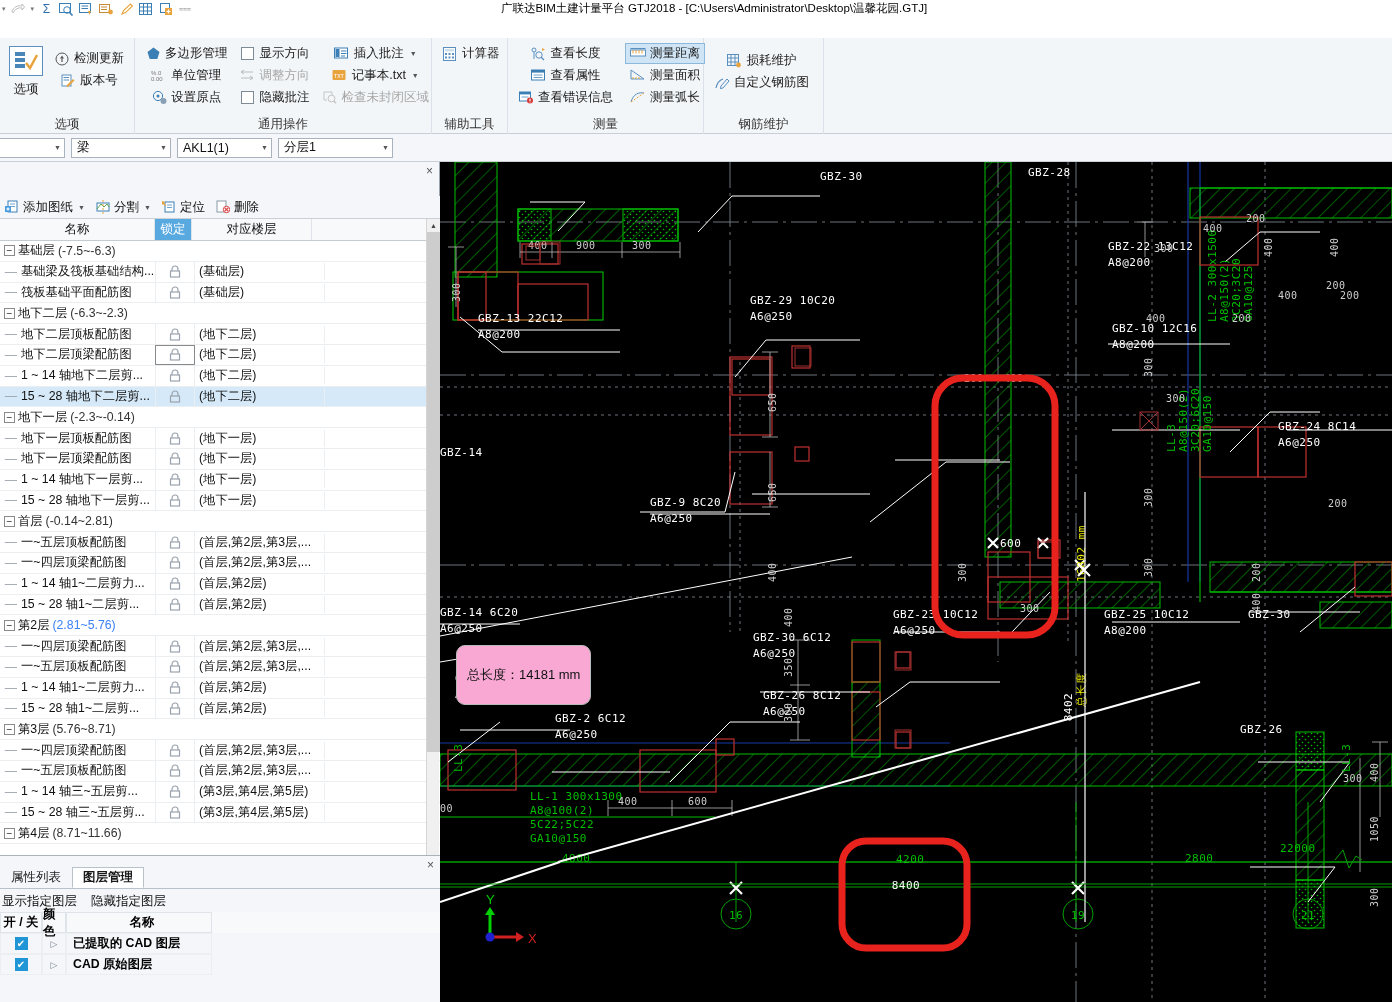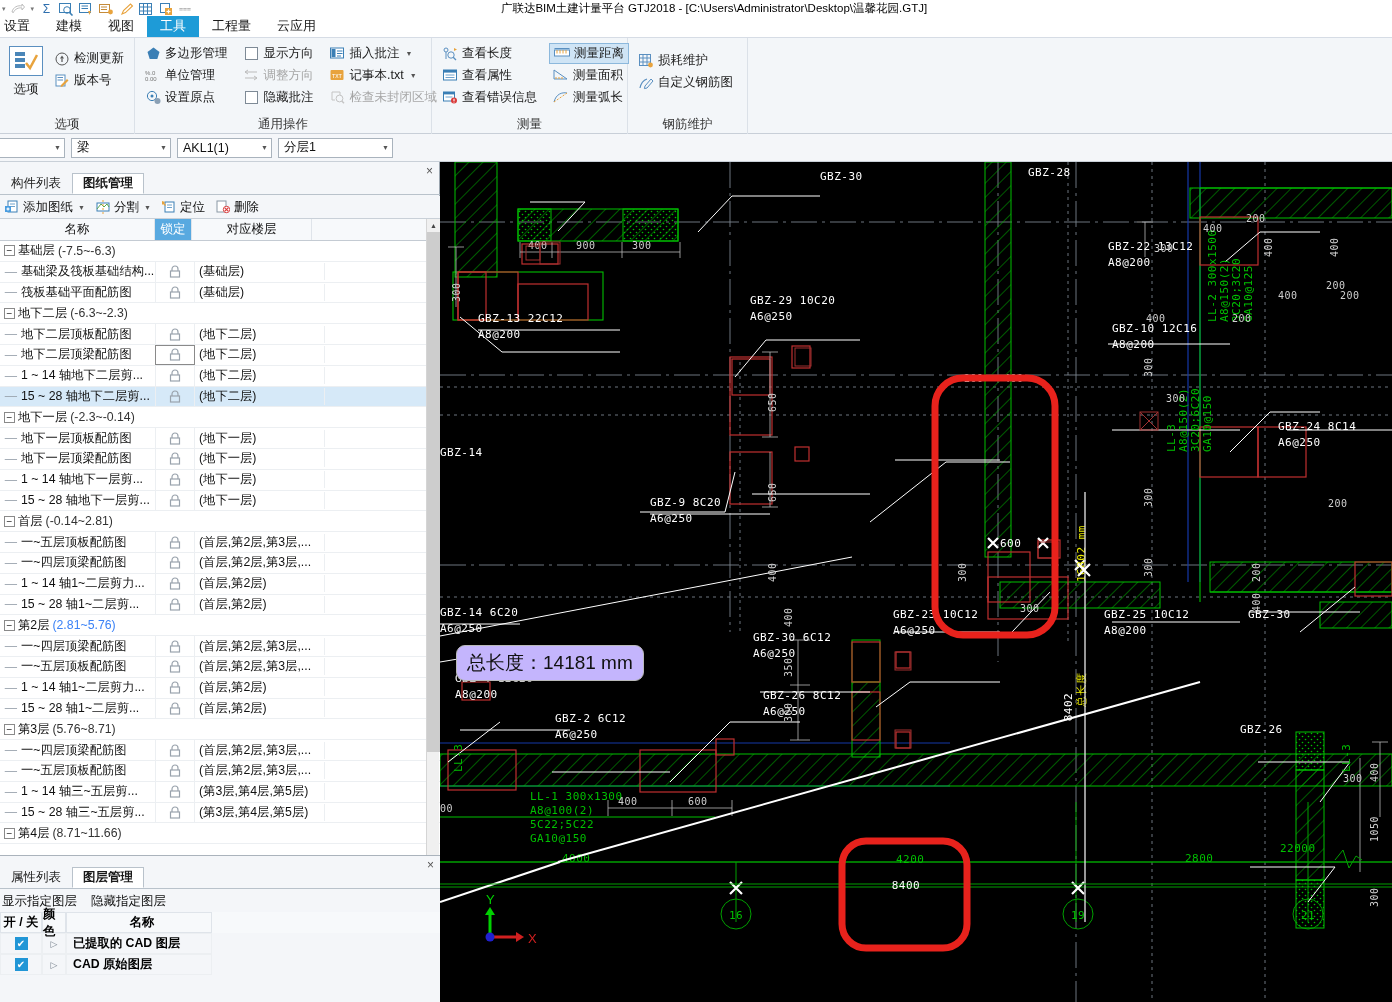--- a/index.html
+++ b/index.html
@@ -64,21 +64,21 @@
   .bigbtn { width: 54px; display: flex; flex-direction: column; align-items: center; padding-top: 4px; }
   .bigbtn .glyph {
     width: 34px; height: 30px; border: 1px solid #5a8fc0; background: #fff;
     display: flex; align-items: center; justify-content: center; position: relative;
   }
   .bigbtn .lbl { font-size: 12.5px; margin-top: 5px; color: #222; }
 
   .rcol { display: flex; flex-direction: column; gap: 1px; padding-top: 1px; }
   .ritem {
     display: flex; align-items: center; gap: 4px; height: 21px;
-    padding: 0 4px; font-size: 12.5px; color: #1a1a1a; white-space: nowrap;
+    padding: 0 4px; font-size: 12.5px; color: #1a1a1a; white-space: nowrap; justify-content: center;
   }
   .ritem.disabled { color: #a6a6a6; }
   .ritem.sel { background: #cfe4f5; border: 1px solid #8cb8dc; height: 21px; }
   .ritem .dd { font-size: 7px; color: #555; margin-left: 2px; }
   .ic { width: 16px; height: 16px; display:inline-flex; align-items:center; justify-content:center; flex: 0 0 16px; }
 
   
   .selbar {
     position: absolute; left: 0; top: 134px; width: 1392px; height: 28px;
     background: #f4f6f9; border-bottom: 1px solid #c9d0d8;
@@ -179,22 +179,22 @@
   .cadtext {
     font-family: "DejaVu Sans Mono", "Liberation Mono", monospace;
     font-size: 11px; fill: #ffffff; letter-spacing: 0.5px;
   }
   .ct-green { fill: #00c000; }
   .ct-yellow { fill: #e8e800; }
   .ct-dim { fill: #d0d0d0; font-size: 10px; }
 
   .tooltip {
     position: absolute; left: 456px; top: 645px;
-    background: #c4b5fd; border: 1px solid #b9b9b9; border-radius: 9px;
-    padding: 4px 10px; font-size: 19px; color: #111; white-space: nowrap;
+    background: #f9a8d4; border: 1px solid #b9b9b9; border-radius: 9px;
+    padding: 20px 10px; font-size: 13px; color: #111; white-space: nowrap;
     box-shadow: 0 1px 2px rgba(0,0,0,.3);
   }
 </style>
 </head>
 <body>
 
 <div id="app">
 
   <div class="titlebar">
     <span class="title">广联达BIM土建计量平台 GTJ2018 - [C:\Users\Administrator\Desktop\温馨花园.GTJ]</span>
@@ -250,28 +250,20 @@
       <svg width="14" height="13" viewBox="0 0 14 13">
           <rect x="0.5" y="0.5" width="9" height="9" fill="none" stroke="#3b7fb5"></rect>
           <rect x="5" y="5" width="7" height="7" fill="#e8a33d"></rect>
           <line x1="8.5" y1="6.5" x2="8.5" y2="10.5" stroke="#fff" stroke-width="1.2"></line>
           <line x1="6.5" y1="8.5" x2="10.5" y2="8.5" stroke="#fff" stroke-width="1.2"></line>
         </svg>
     </span>
     <span class="caret">⩶</span>
   </div>
 
-  <div class="ribbon-tabs">
-    <div class="rtab first">设置</div>
-    <div class="rtab">建模</div>
-    <div class="rtab">视图</div>
-    <div class="rtab active">工具</div>
-    <div class="rtab">工程量</div>
-    <div class="rtab">云应用</div>
-  </div>
 
   <div class="ribbon">
 
     <div class="rgroup" style="width:135px">
       <div class="rgroup-body">
         <div class="bigbtn">
           <span class="glyph">
             <svg width="24" height="20" viewBox="0 0 24 20">
               <rect x="1" y="1" width="10" height="4" fill="#4a86b8"></rect>
               <rect x="1" y="7" width="10" height="4" fill="#4a86b8"></rect>
@@ -302,21 +294,21 @@
                 </svg>
             </span>
             <span>版本号</span>
           </div>
         </div>
       </div>
       <div class="rgroup-title">选项</div>
     </div>
 
     <div class="rgroup" style="width:297px">
-      <div class="rgroup-body" style="gap:8px">
+      <div class="rgroup-body" style="">
         <div class="rcol">
           <div class="ritem">
             <span class="ic">
               <svg width="15" height="15" viewBox="0 0 15 15">
                   <polygon points="7.5,1.5 13.5,6 11.3,13 3.7,13 1.5,6" fill="#3b7fb5"></polygon>
                 </svg>
             </span>
             <span>多边形管理</span>
           </div>
           <div class="ritem">
@@ -401,20 +393,42 @@
                   <line x1="10.8" y1="10" x2="13" y2="12.2" stroke="#c4c4c4" stroke-width="1.4"></line>
                 </svg>
             </span>
             <span>检查未封闭区域</span>
           </div>
         </div>
       </div>
       <div class="rgroup-title">通用操作</div>
     </div>
 
+    <div class="rgroup" style="width:76px">
+      <div class="rgroup-body">
+        <div class="rcol">
+          <div class="ritem">
+            <span class="ic">
+              <svg width="14" height="14" viewBox="0 0 14 14">
+                  <rect x="0.5" y="0.5" width="12" height="13" fill="#fff" stroke="#5a8fc0"></rect>
+                  <rect x="2" y="2" width="9" height="2.5" fill="#cfe0ee"></rect>
+                  <rect x="2" y="6" width="2" height="2" fill="#5a8fc0"></rect>
+                  <rect x="5.5" y="6" width="2" height="2" fill="#5a8fc0"></rect>
+                  <rect x="9" y="6" width="2" height="2" fill="#5a8fc0"></rect>
+                  <rect x="2" y="9.5" width="2" height="2" fill="#5a8fc0"></rect>
+                  <rect x="5.5" y="9.5" width="2" height="2" fill="#5a8fc0"></rect>
+                  <rect x="9" y="9.5" width="2" height="2" fill="#5a8fc0"></rect>
+                </svg>
+            </span>
+            <span>计算器</span>
+          </div>
+        </div>
+      </div>
+      <div class="rgroup-title">辅助工具</div>
+    </div>
 
     <div class="rgroup" style="width:196px">
       <div class="rgroup-body" style="gap:8px">
         <div class="rcol">
           <div class="ritem">
             <span class="ic">
               <svg width="15" height="14" viewBox="0 0 15 14">
                   <circle cx="3" cy="3" r="2" fill="none" stroke="#5a8fc0"></circle>
                   <line x1="3" y1="5" x2="3" y2="12" stroke="#5a8fc0"></line>
                   <circle cx="8" cy="8" r="3.2" fill="none" stroke="#5a8fc0"></circle>
@@ -534,24 +548,20 @@
     </div>
     <div class="combo" style="width:115px">
       <span>分层1</span>
       <span class="arrow">▼</span>
     </div>
   </div>
 
   <div class="leftpanel">
     <span class="panel-close">×</span>
 
-    <div class="tabstrip">
-      <div class="ptab">构件列表</div>
-      <div class="ptab active">图纸管理</div>
-    </div>
 
     <div class="ptoolbar">
       <div class="ptool">
         <span class="ic">
           <svg width="14" height="14" viewBox="0 0 14 14">
               <rect x="3" y="1" width="9" height="11" fill="#fff" stroke="#3b7fb5"></rect>
               <line x1="5" y1="4" x2="10" y2="4" stroke="#6fa2cc"></line>
               <line x1="5" y1="6.5" x2="10" y2="6.5" stroke="#6fa2cc"></line>
               <rect x="0" y="6" width="6" height="6" fill="#4a9de0"></rect>
               <line x1="3" y1="7.5" x2="3" y2="10.5" stroke="#fff" stroke-width="1.2"></line>

